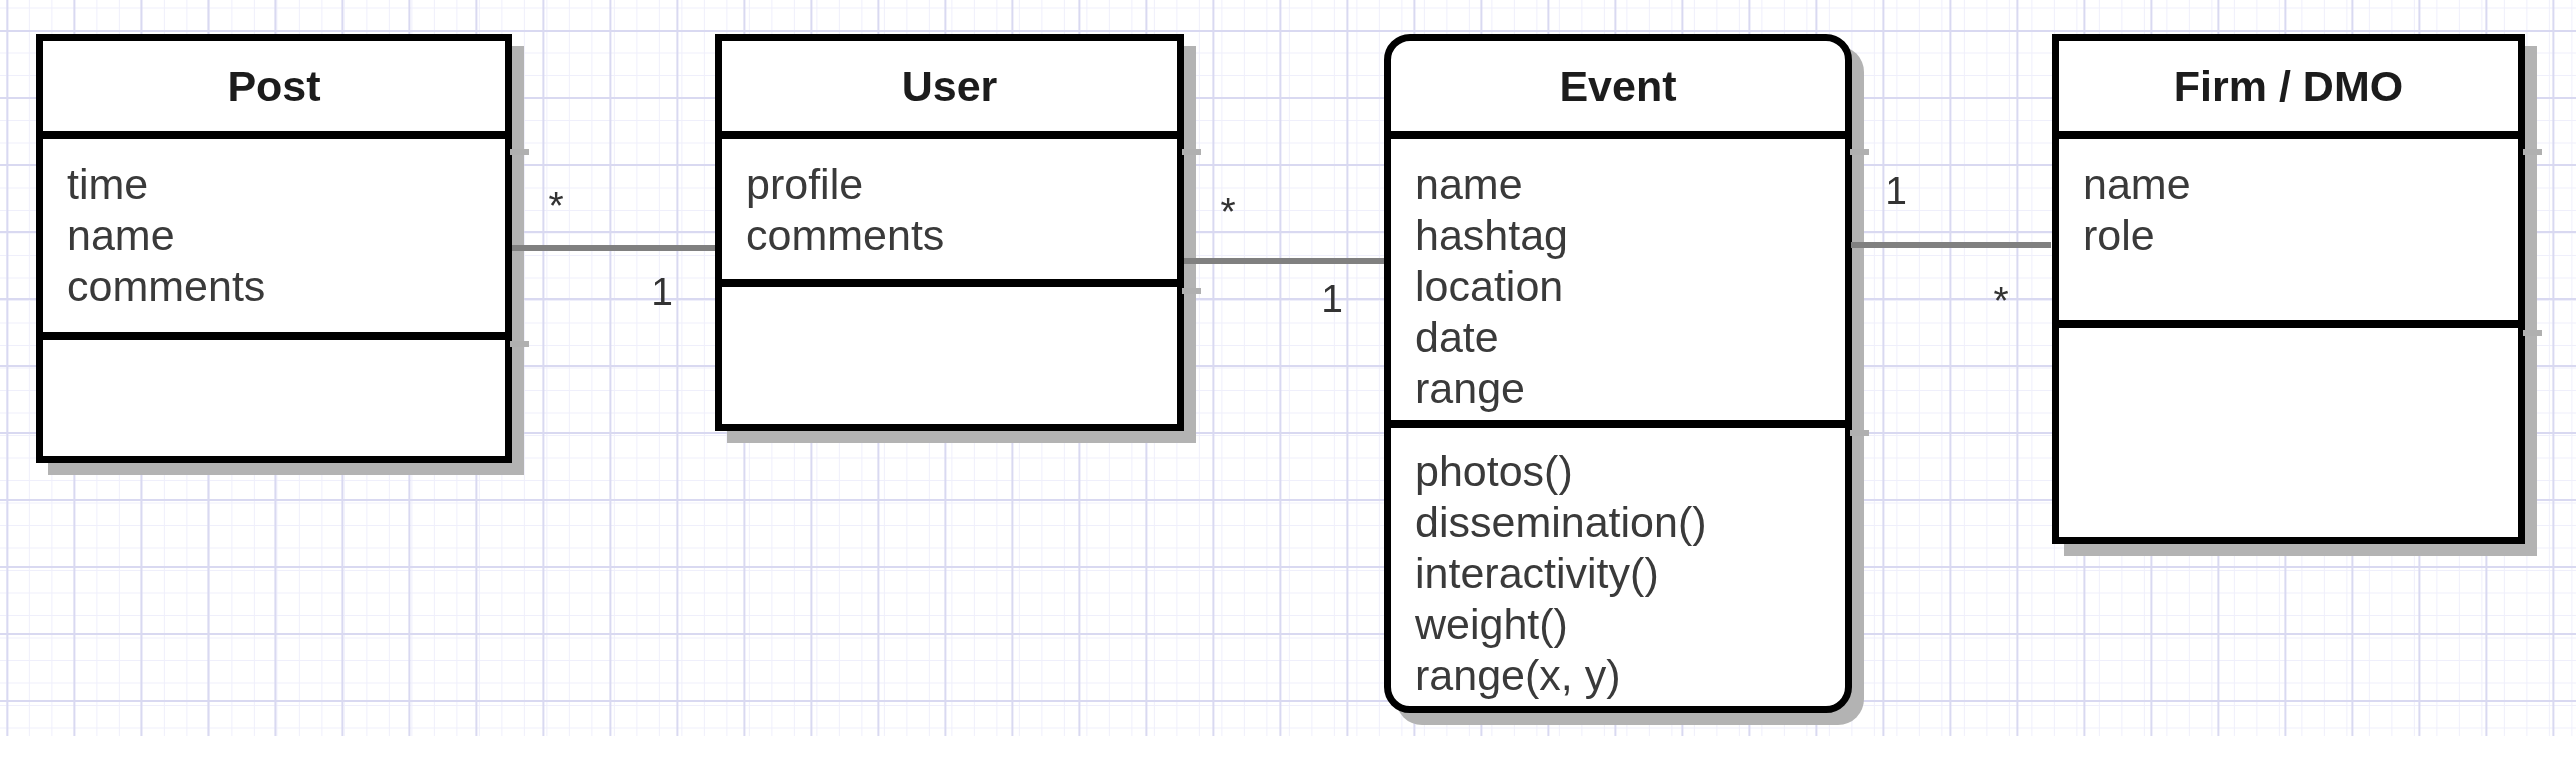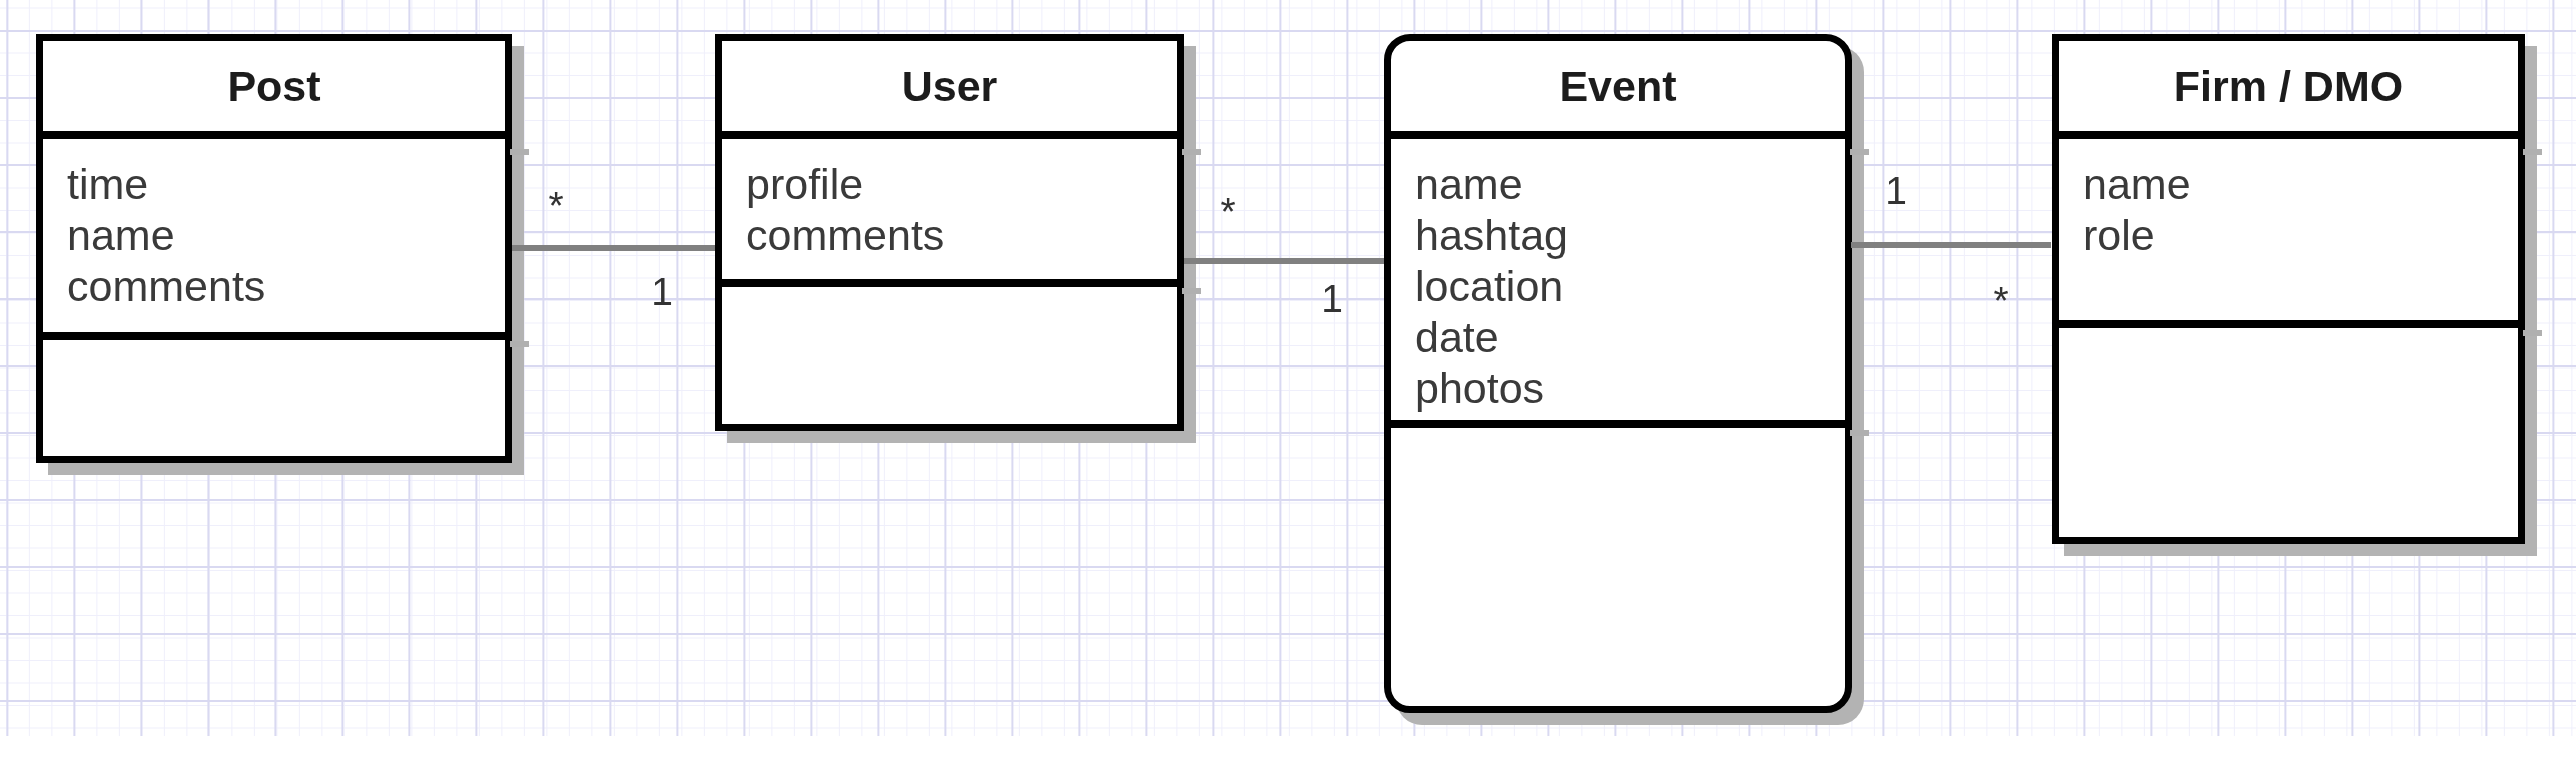--- a/index.html
+++ b/index.html
@@ -150,23 +150,30 @@
   </div>
 
   <div class="uml-box box-event">
     <div class="uml-title">Event</div>
     <div class="sep"></div>
     <div class="uml-section attrs">
       <div>name</div>
       <div>hashtag</div>
       <div>location</div>
       <div>date</div>
-      <div>photos</div>
-    </div>
-    <div class="sep"></div>
+      <div>range</div>
+    </div>
+    <div class="sep"></div>
+    <div class="uml-section methods">
+      <div>photos()</div>
+      <div>dissemination()</div>
+      <div>interactivity()</div>
+      <div>weight()</div>
+      <div>range(x, y)</div>
+    </div>
     <div class="tick tick-a"></div>
     <div class="tick tick-b"></div>
   </div>
 
   <div class="uml-box box-firm">
     <div class="uml-title">Firm / DMO</div>
     <div class="sep"></div>
     <div class="uml-section attrs">
       <div>name</div>
       <div>role</div>

